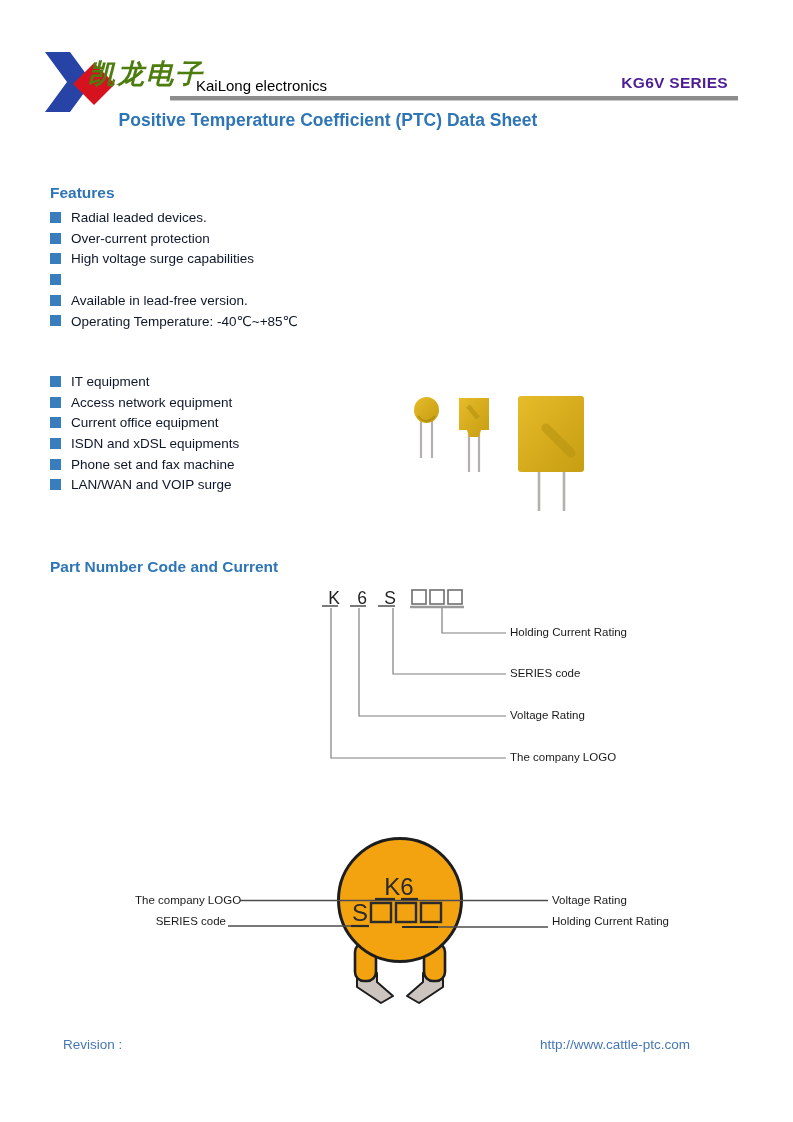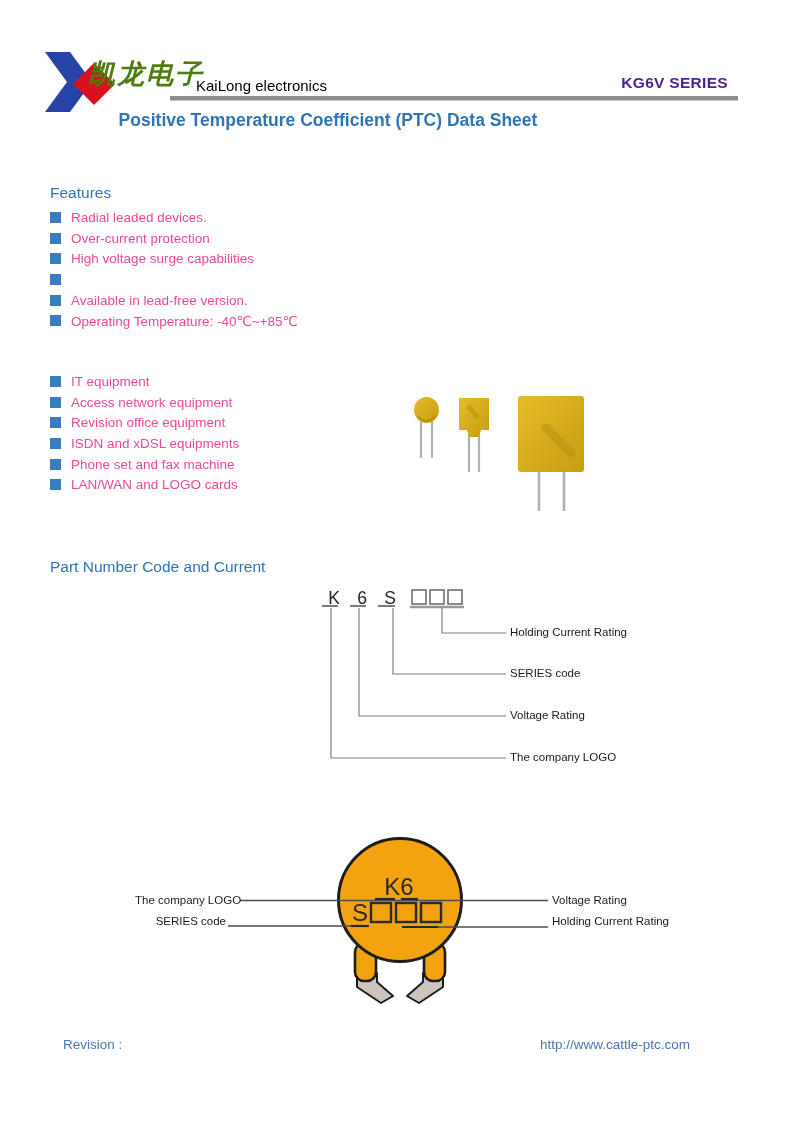--- a/index.html
+++ b/index.html
@@ -12,23 +12,23 @@
 
   
   .chinese-logotype{left:88px;top:56px;font-size:27px;font-weight:bold;color:#4d7c0f;letter-spacing:2px;font-style:italic;}
   .company-name{left:196px;top:77px;font-size:15px;color:#000000;}
   .series-label{left:560px;top:74px;width:168px;text-align:right;font-size:15.5px;font-weight:bold;color:#4c1d95;letter-spacing:.3px;}
   .header-rule{left:170px;top:96px;width:568px;height:4px;background:#8C8C8C;border-bottom:1px solid #c9c9c9;}
   .page-title{left:0;top:110px;width:656px;text-align:center;font-size:17.5px;font-weight:bold;color:#2E75B6;}
 
   
   .section{width:580px;}
-  .sec-heading{font-size:15.5px;font-weight:normal;color:#2E75B6;margin:0 0 5px 0;}
+  .sec-heading{font-size:15.5px;font-weight:bold;color:#2E75B6;margin:0 0 5px 0;}
   ul.blist{list-style:none;margin:0;padding:0;}
-  ul.blist li{display:flex;align-items:center;height:20.7px;font-size:13.5px;color:#ec4899;}
+  ul.blist li{display:flex;align-items:center;height:20.7px;font-size:13.5px;color:#0f172a;}
   .bullet{width:11px;height:11px;background:#3A7DBD;margin-right:10px;flex:0 0 11px;}
 
   
   .pcode-char{width:16px;text-align:center;font-size:17.5px;color:#1f1f1f;}
   .pn-label{left:510px;height:14px;font-size:11.5px;color:#1a1a1a;white-space:nowrap;}
 
   
   .mk-label{height:14px;font-size:11.5px;color:#1a1a1a;white-space:nowrap;}
   .mk-left{text-align:right;}
 
@@ -86,33 +86,33 @@
       <li>
           <span class="bullet"></span>
           <span>IT equipment</span>
         </li>
       <li>
           <span class="bullet"></span>
           <span>Access network equipment</span>
         </li>
       <li>
           <span class="bullet"></span>
-          <span>Revision office equipment</span>
+          <span>Current office equipment</span>
         </li>
       <li>
           <span class="bullet"></span>
           <span>ISDN and xDSL equipments</span>
         </li>
       <li>
           <span class="bullet"></span>
           <span>Phone set and fax machine</span>
         </li>
       <li>
           <span class="bullet"></span>
-          <span>LAN/WAN and LOGO cards</span>
+          <span>LAN/WAN and VOIP surge</span>
         </li>
     </ul>
   </div>
 
   <svg class="abs" style="left:398px;top:390px;" width="200" height="130" viewBox="0 0 200 130" aria-hidden="true">
     <defs>
       <linearGradient id="yg" x1="0" y1="0" x2="1" y2="1">
         <stop offset="0" stop-color="#E6BC2A"></stop>
           <stop offset="1" stop-color="#C79D12"></stop>
       </linearGradient>

